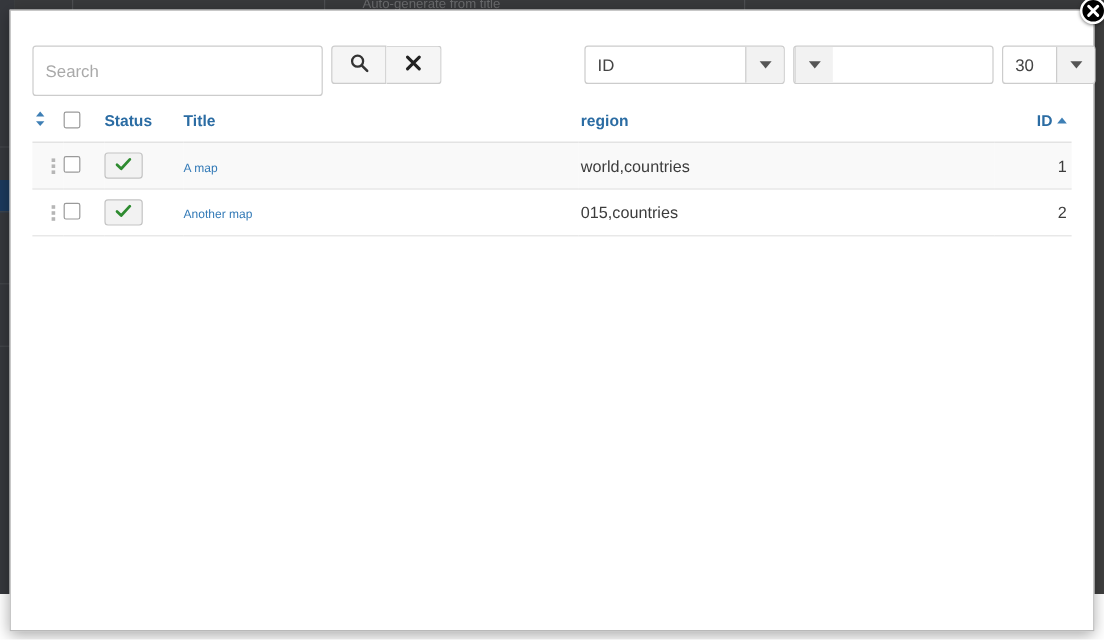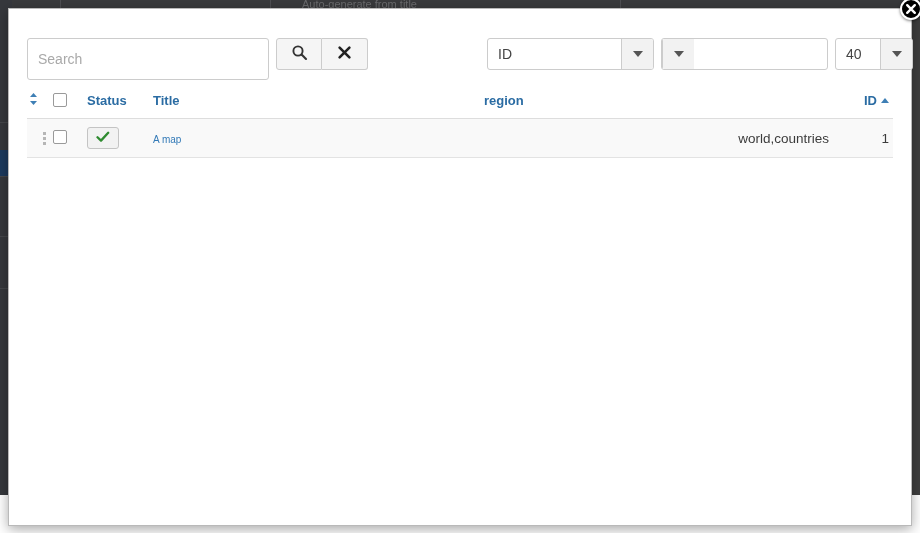--- a/index.html
+++ b/index.html
@@ -214,21 +214,21 @@
     border-bottom: 1px solid #e3e3e3;
     vertical-align: middle;
   }
   .table tbody tr:nth-child(odd) { background: #f9f9f9; }
   .table tbody tr:nth-child(even) { background: #ffffff; }
 
   .col-handle { width: 26px; }
   .col-check  { width: 34px; }
   .col-status { width: 66px; }
   .col-title  { width: auto; }
-  .col-region { width: 345px; text-align: right; }
+  .col-region { width: 345px; }
   .col-id     { width: 60px; text-align: right; }
   th.col-id, td.col-id { text-align: right; padding-right: 4px; }
   th.col-region, td.col-region { padding-left: 2px; }
 
   .sort-icon {
     display: inline-block;
     width: 12px;
     text-align: center;
     line-height: 1;
   }
@@ -351,21 +351,21 @@
         </div>
       </div>
 
       <div class="select-wrap" id="select-order">
         <div class="select-caret">
           <span class="caret"></span>
         </div>
       </div>
 
       <div class="select-wrap" id="select-limit">
-        <div class="select-value">40</div>
+        <div class="select-value">30</div>
         <div class="select-caret">
           <span class="caret"></span>
         </div>
       </div>
     </div>
 
     <table class="table">
       <thead>
         <tr>
           <th class="col-handle">
@@ -401,17 +401,37 @@
               <button class="status-btn">
                 <span><svg width="14" height="12" viewBox="0 0 14 12">
                     <path d="M1.5 6.2 L5 9.6 L12.2 1.8" fill="none" stroke="#2e8b30" stroke-width="2.3" stroke-linecap="round" stroke-linejoin="round"></path>
                   </svg></span>
               </button>
             </td>
             <td class="col-title"><a class="title-link">A map</a></td>
             <td class="col-region region-text">world,countries</td>
             <td class="col-id id-text">1</td>
           </tr>
+          <tr>
+            <td class="col-handle">
+              <div class="drag-handle">
+                <i></i>
+                <i></i>
+                <i></i>
+              </div>
+            </td>
+            <td class="col-check"><span class="cbox"></span></td>
+            <td class="col-status">
+              <button class="status-btn">
+                <span><svg width="14" height="12" viewBox="0 0 14 12">
+                    <path d="M1.5 6.2 L5 9.6 L12.2 1.8" fill="none" stroke="#2e8b30" stroke-width="2.3" stroke-linecap="round" stroke-linejoin="round"></path>
+                  </svg></span>
+              </button>
+            </td>
+            <td class="col-title"><a class="title-link">Another map</a></td>
+            <td class="col-region region-text">015,countries</td>
+            <td class="col-id id-text">2</td>
+          </tr>
         </tbody>
     </table>
 
   </div>
 </div>
 
 </body></html>

